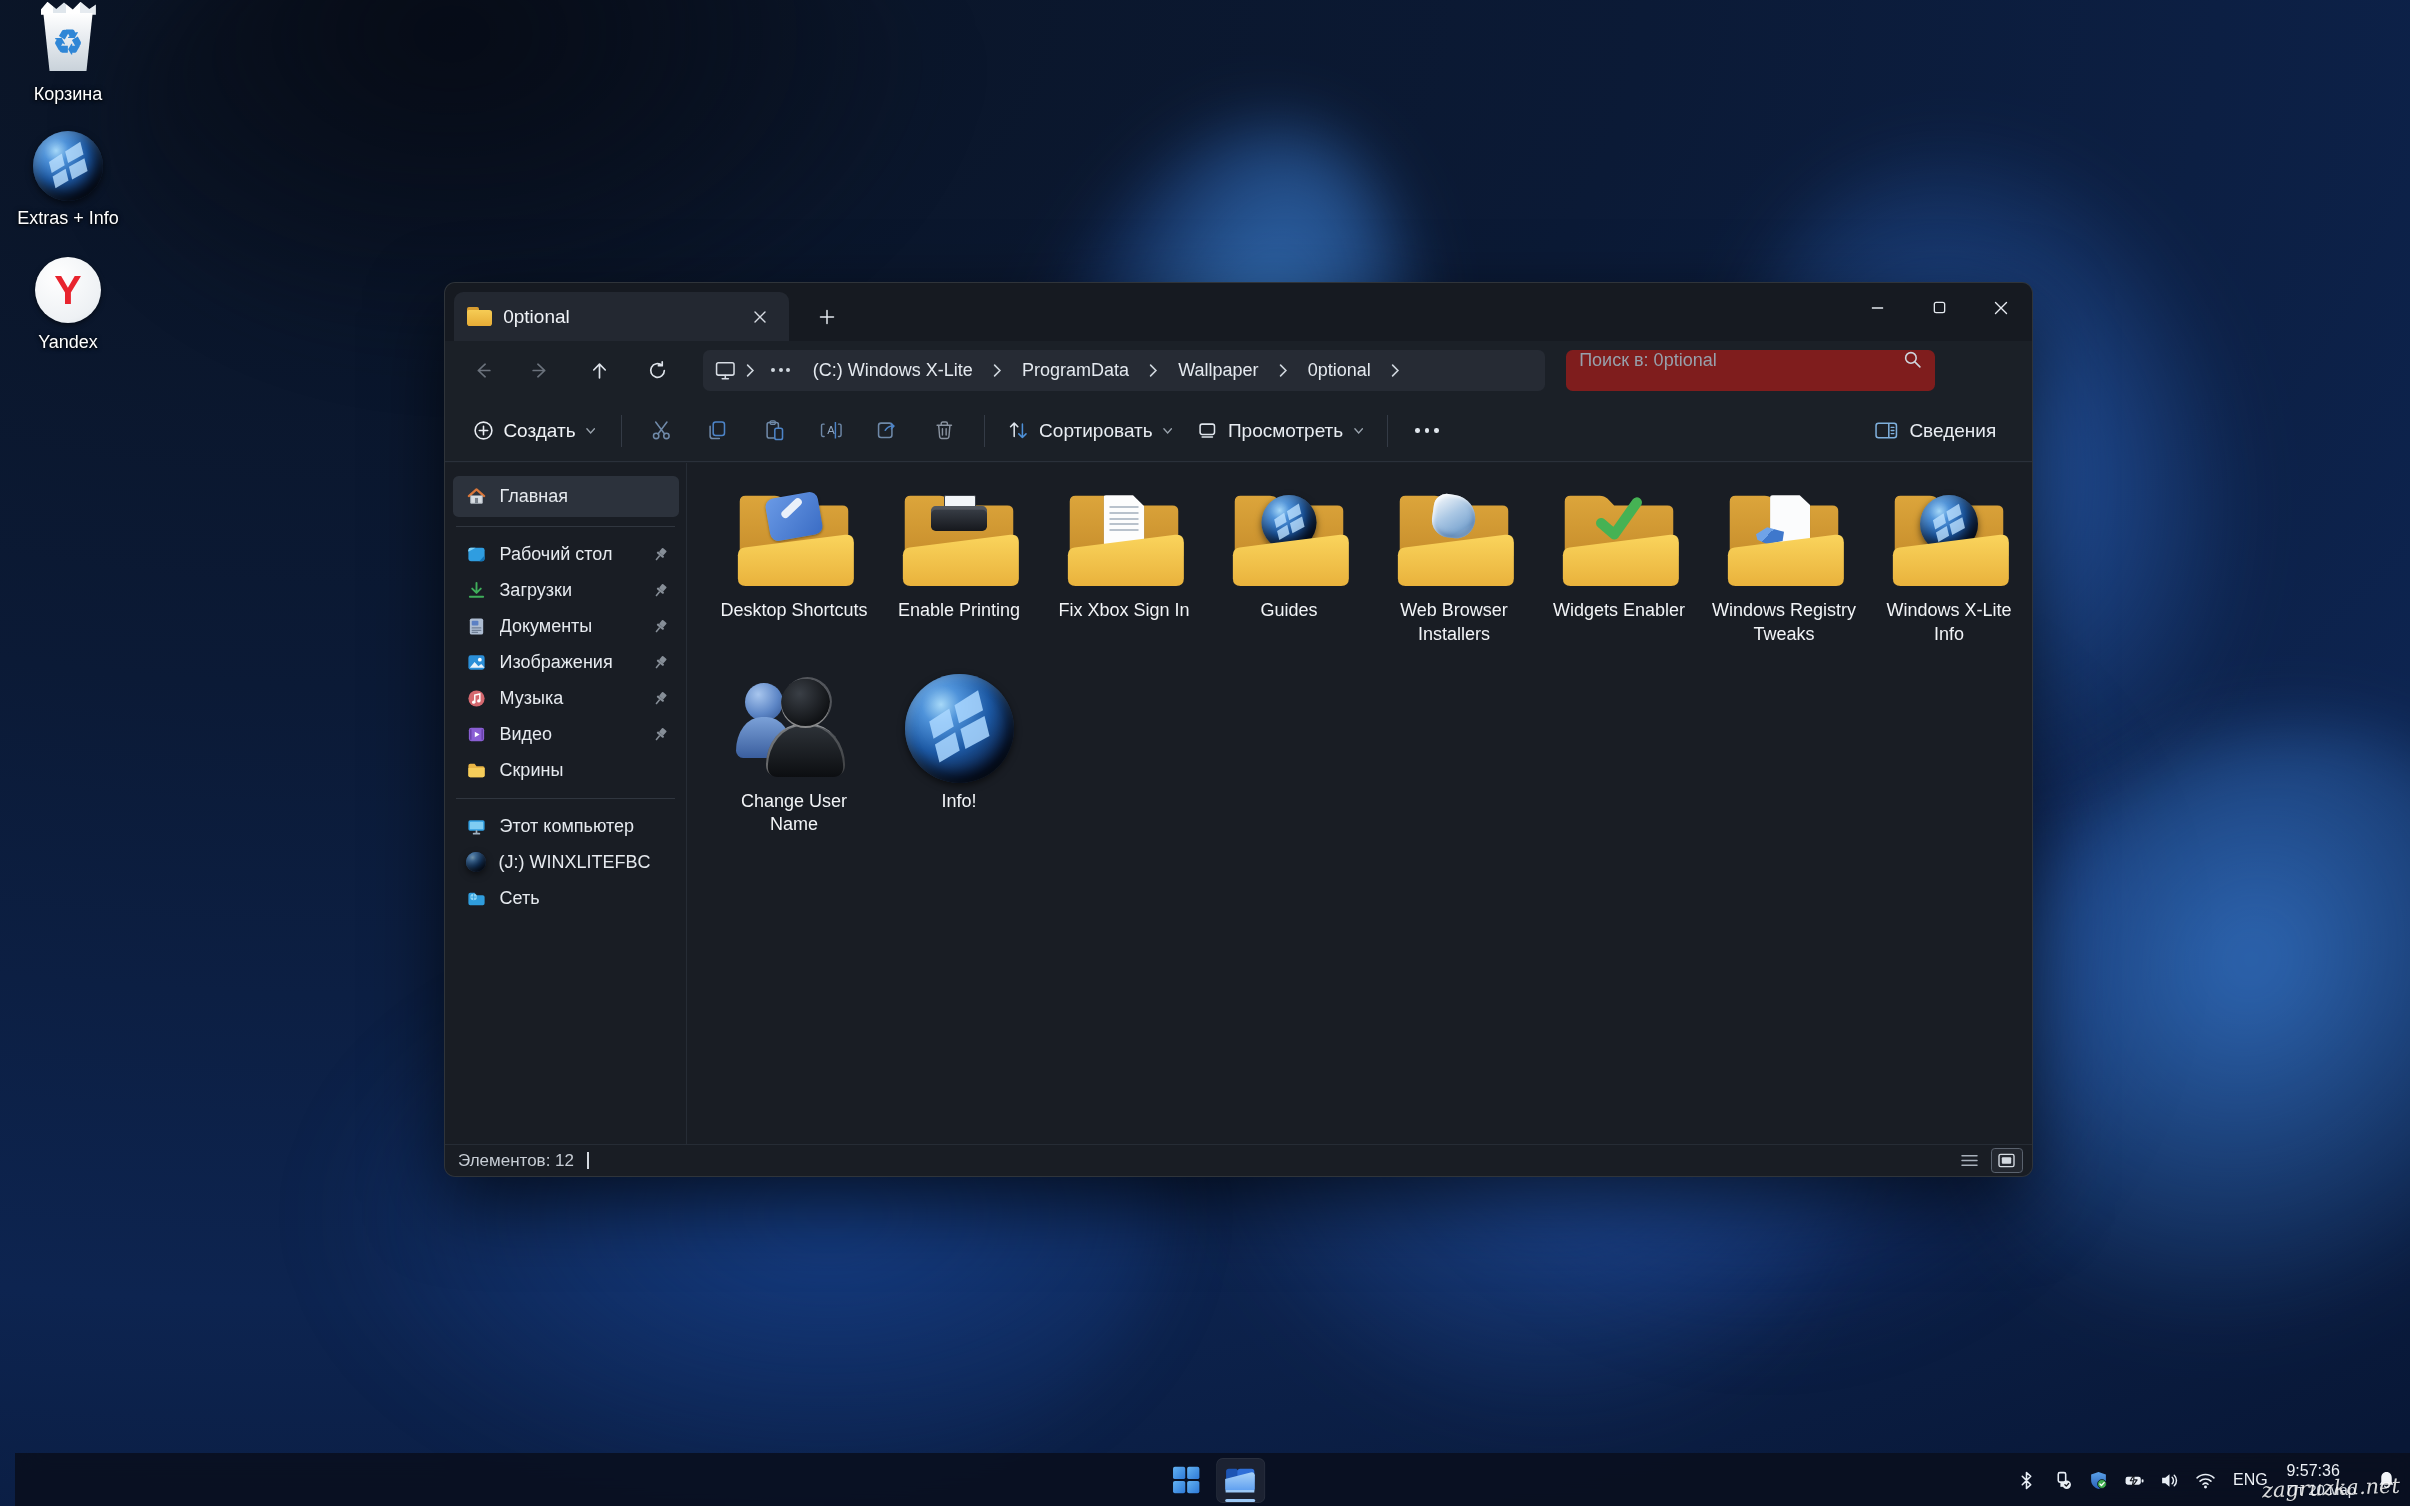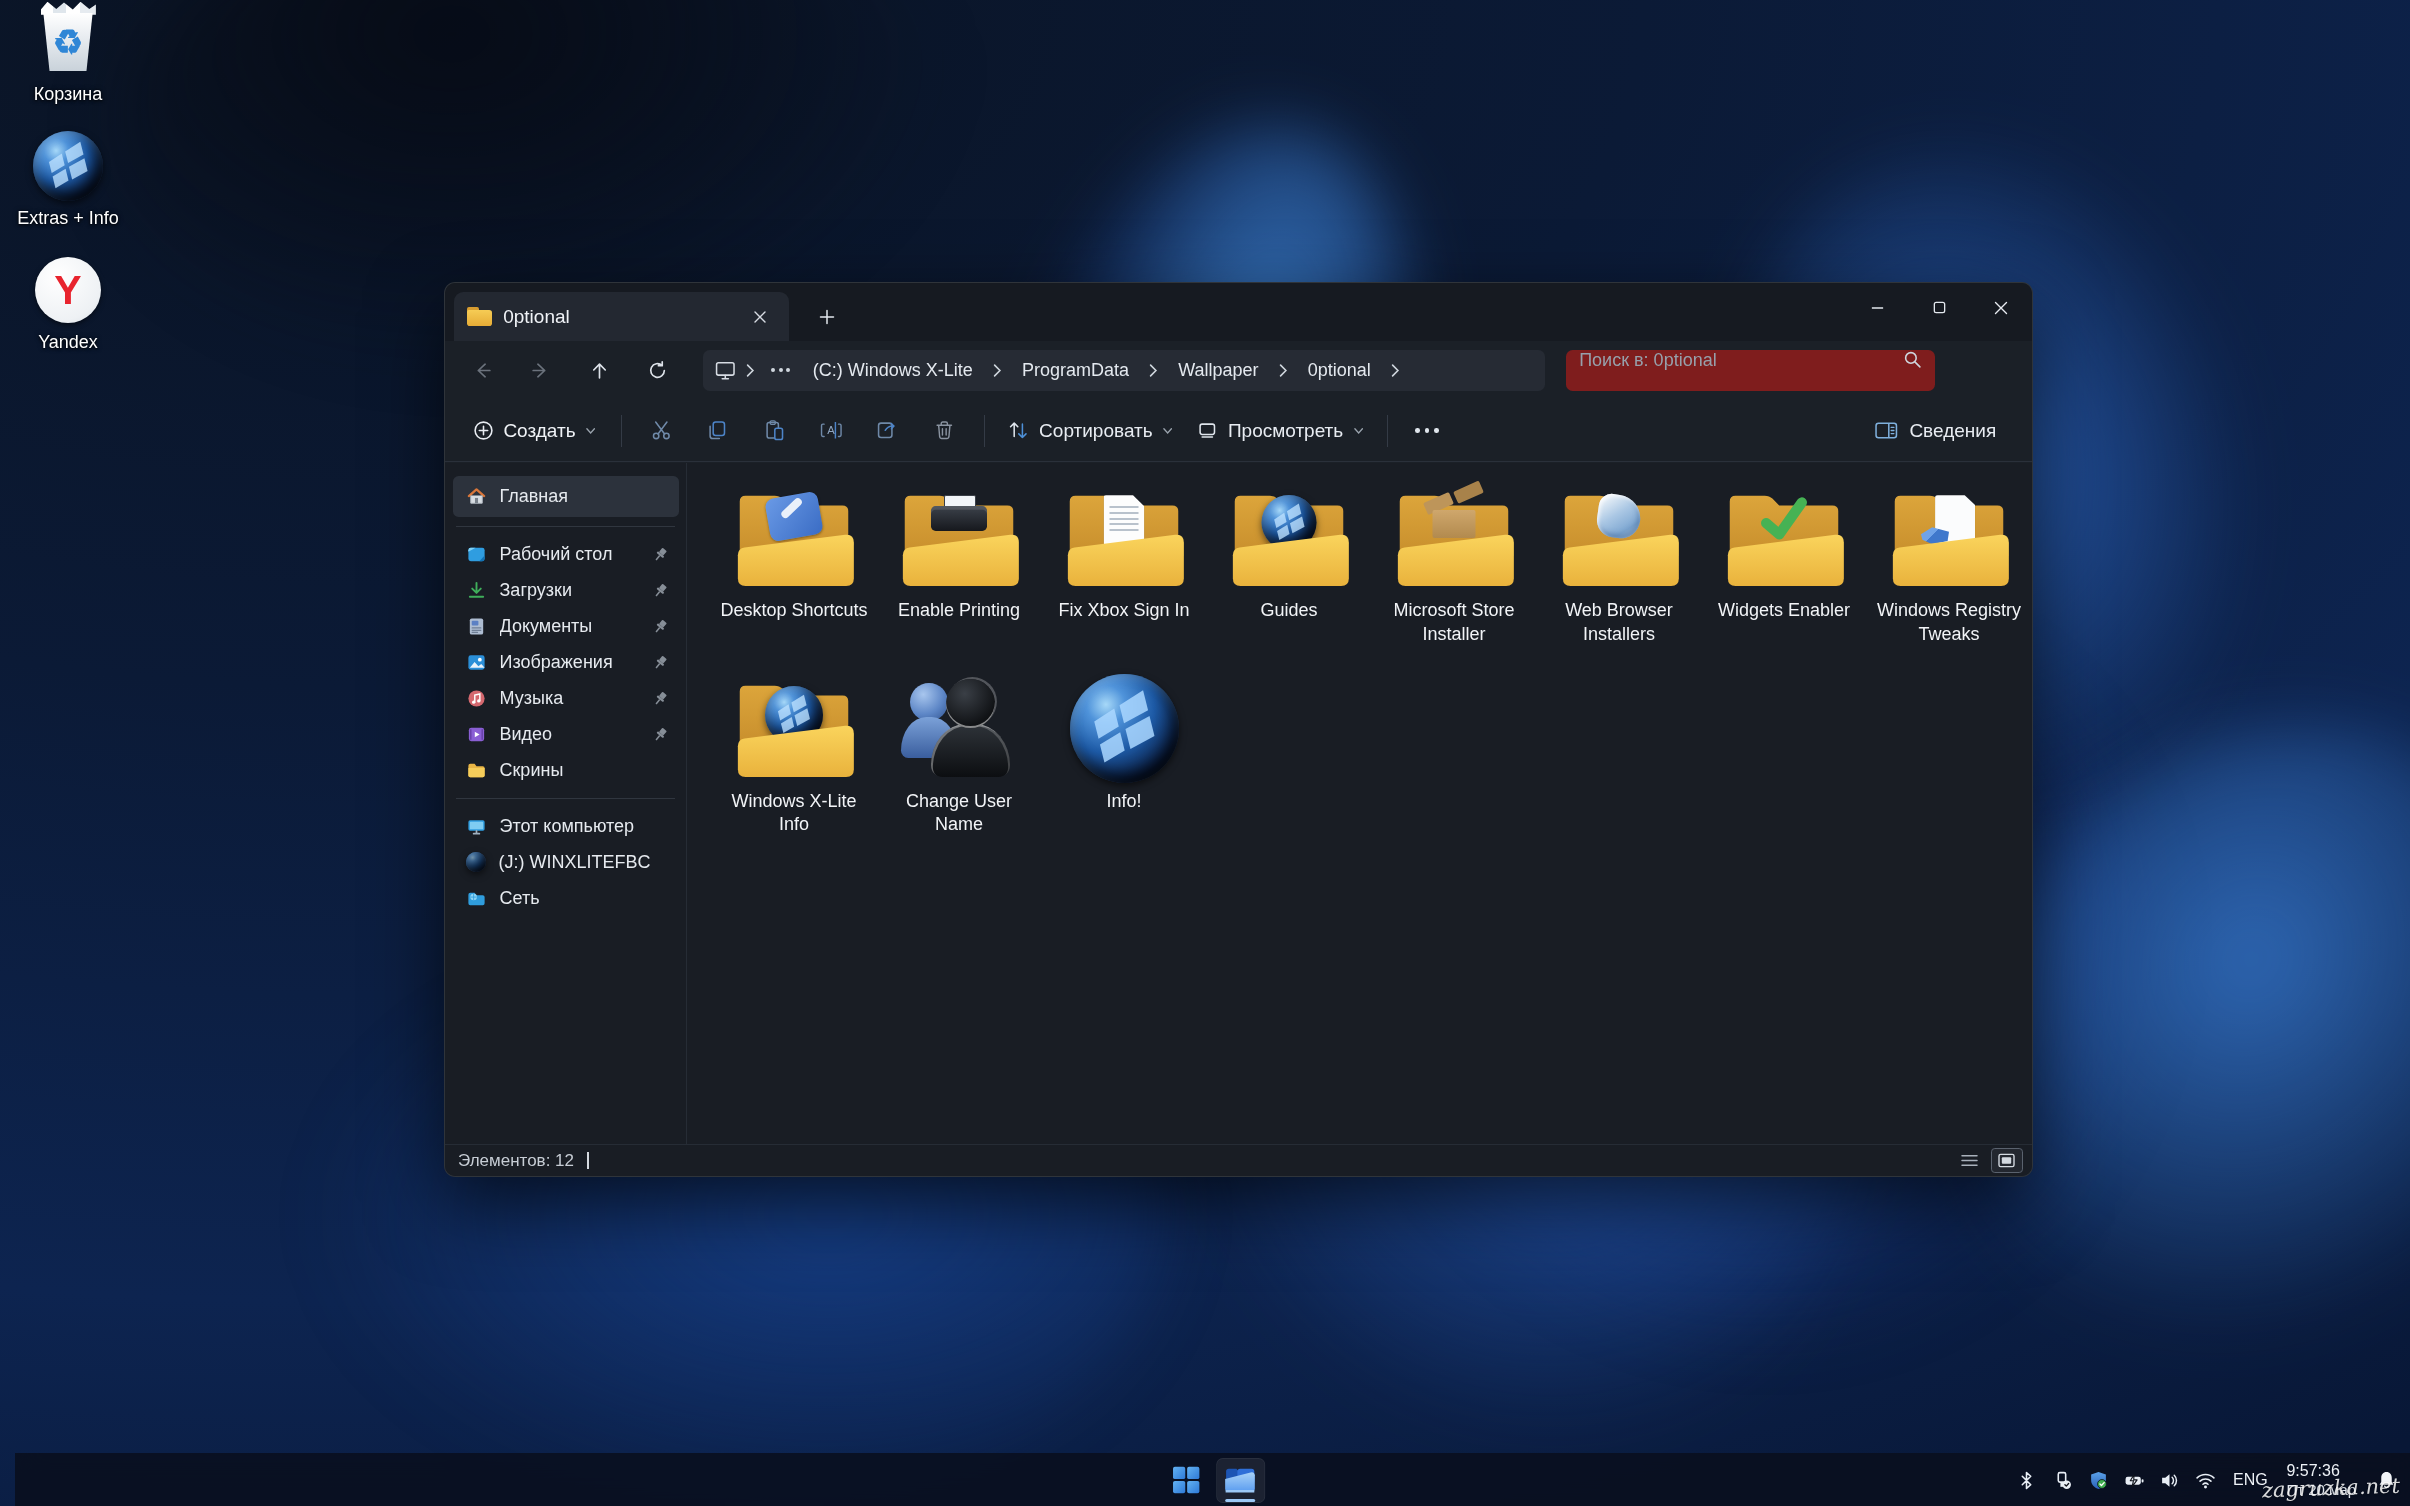--- a/index.html
+++ b/index.html
@@ -624,34 +624,20 @@
                 </svg>
               </div>
             </div>
           <svg class="front" viewBox="0 0 128 60">
               <path d="M4 26 Q4 19 11 18 L115 5 Q124 4 124 13 V50 Q124 58 116 58 H12 Q4 58 4 50 Z" fill="url(#gFolderFront)"></path>
             </svg>
         </div>
         <div class="f-lbl">Guides</div>
       </div>
 
-      <div class="file-item">
-        <div class="folder">
-          <svg class="back" viewBox="0 0 128 104">
-              <path d="M8 16 Q8 10 14 10 H44 Q49 10 52 13 L59 20 H114 Q120 20 120 26 V90 Q120 96 114 96 H14 Q8 96 8 90 Z" fill="url(#gFolderBack)"></path>
-            </svg>
-          <div class="inner">
-              <div class="c-box"></div>
-            </div>
-          <svg class="front" viewBox="0 0 128 60">
-              <path d="M4 26 Q4 19 11 18 L115 5 Q124 4 124 13 V50 Q124 58 116 58 H12 Q4 58 4 50 Z" fill="url(#gFolderFront)"></path>
-            </svg>
-        </div>
-        <div class="f-lbl">Microsoft Store Installer</div>
-      </div>
 
       <div class="file-item">
         <div class="folder">
           <svg class="back" viewBox="0 0 128 104">
               <path d="M8 16 Q8 10 14 10 H44 Q49 10 52 13 L59 20 H114 Q120 20 120 26 V90 Q120 96 114 96 H14 Q8 96 8 90 Z" fill="url(#gFolderBack)"></path>
             </svg>
           <div class="inner">
               <div class="c-crumple"></div>
             </div>
           <svg class="front" viewBox="0 0 128 60">

